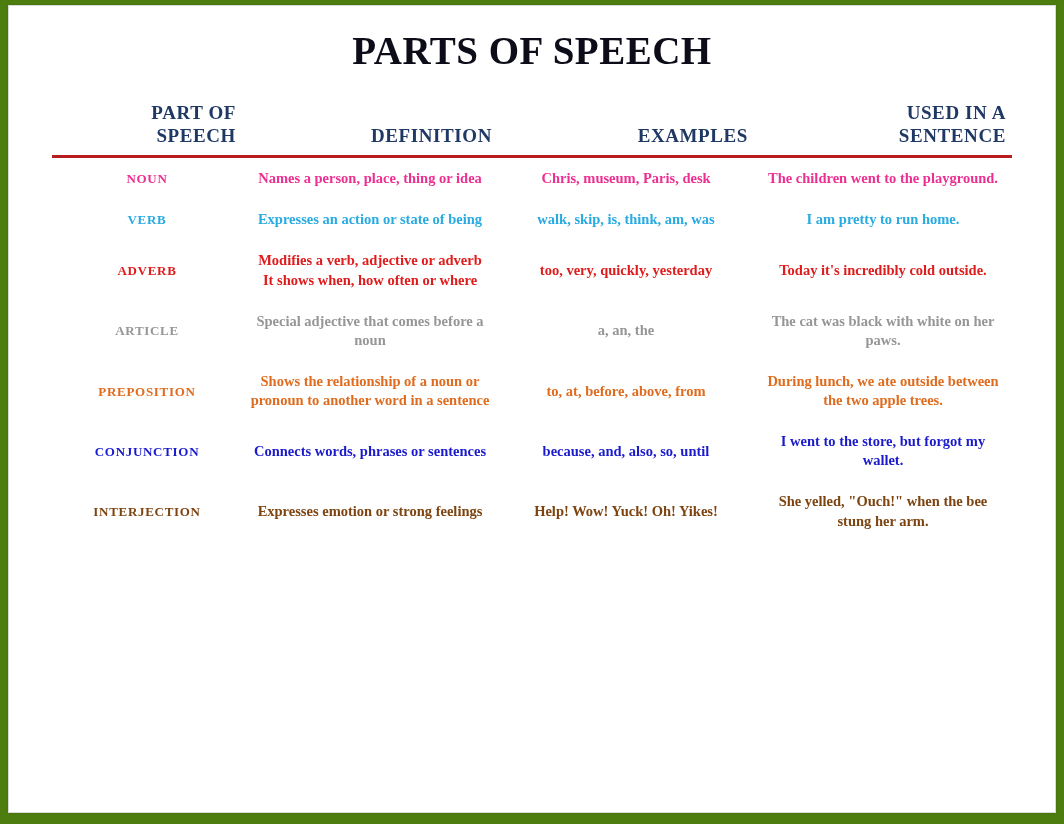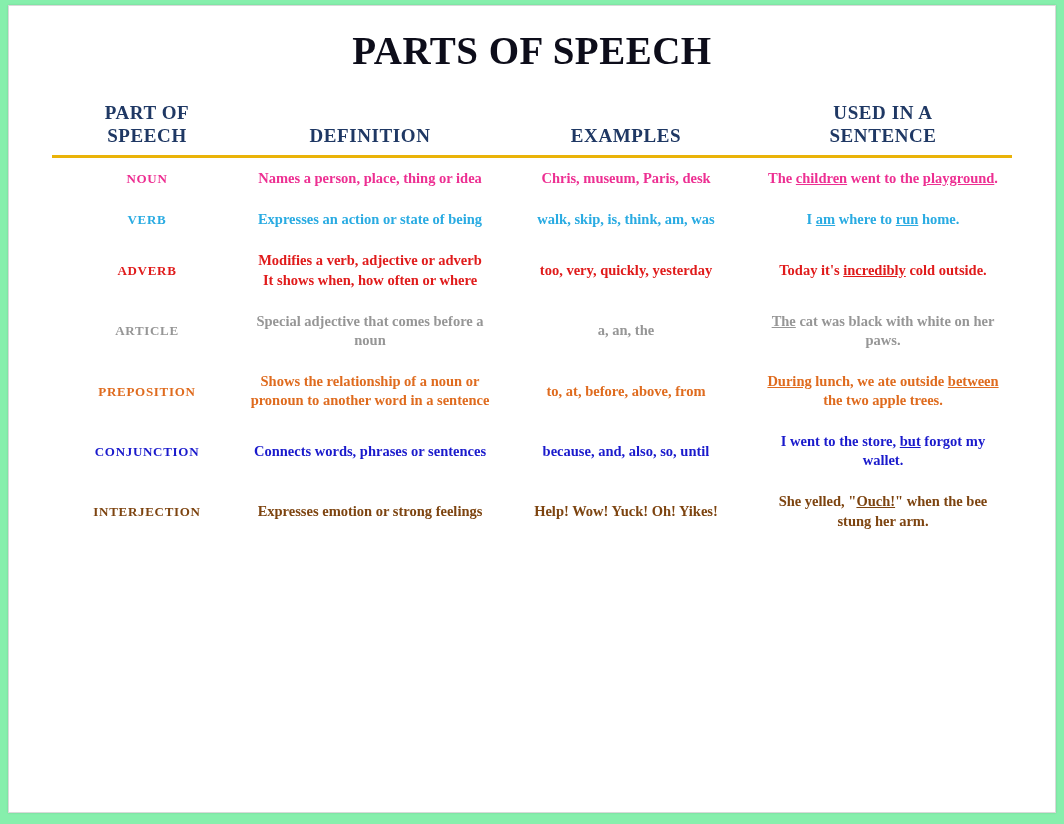--- a/index.html
+++ b/index.html
@@ -9,21 +9,21 @@
     background: #ffffff;
   }
   body {
     font-family: "Liberation Serif", "DejaVu Serif", serif;
   }
 
   .page-canvas {
     position: relative;
     width: 1064px;
     height: 824px;
-    background: #86efac;
+    background: #4d7c0f;
     overflow: hidden;
     box-sizing: border-box;
   }
 
   .doc-page {
     position: absolute;
     left: 8px;
     top: 5px;
     width: 1048px;
     height: 808px;
@@ -62,25 +62,25 @@
   table.pos-table col.c-def    { width: 256px; }
   table.pos-table col.c-ex     { width: 256px; }
   table.pos-table col.c-sen    { width: 258px; }
 
   thead th {
     font-family: "Liberation Serif", "DejaVu Serif", serif;
     font-weight: bold;
     font-size: 19px;
     letter-spacing: 0.6px;
     color: #1f3864;
-    text-align: center;
+    text-align: right;
     vertical-align: bottom;
     padding: 0 6px 8px 6px;
     line-height: 1.22;
-    border-bottom: 3px solid #eab308;
+    border-bottom: 3px solid #b91c1c;
   }
 
   tbody td {
     text-align: center;
     vertical-align: middle;
     font-family: "Liberation Serif", "DejaVu Serif", serif;
     font-weight: bold;
     font-size: 14.5px;
     line-height: 1.32;
     padding: 11px 6px;
@@ -100,21 +100,21 @@
   tbody tr.row-noun          td { color: #ED2F92; }
   tbody tr.row-pronoun       td { color: #17A24A; }
   tbody tr.row-adjective     td { color: #7B3FA0; }
   tbody tr.row-verb          td { color: #29ABE2; }
   tbody tr.row-adverb        td { color: #E01B1B; }
   tbody tr.row-article       td { color: #969696; }
   tbody tr.row-preposition   td { color: #DF6B1E; }
   tbody tr.row-conjunction   td { color: #1A1ACC; }
   tbody tr.row-interjection  td { color: #7D4410; }
 
-  .u { text-decoration: underline; }
+  .u { }
 
   .def-line { display: block; }
 </style>
 </head>
 <body>
 
 <div class="page-canvas">
   <div class="doc-page">
     <div class="doc-inner">
 
@@ -149,21 +149,21 @@
             <td class="cell-ex">Chris, museum, Paris, desk</td>
             <td class="cell-sen"><span>The </span><span class="u">children</span><span> went to the </span><span class="u">playground</span><span>.</span></td>
           </tr>
 
 
 
           <tr class="row-verb">
             <td class="cell-pos">VERB</td>
             <td class="cell-def">Expresses an action or state of being</td>
             <td class="cell-ex">walk, skip, is, think, am, was</td>
-            <td class="cell-sen"><span>I </span><span class="u">am</span><span> where to </span><span class="u">run</span><span> home.</span></td>
+            <td class="cell-sen"><span>I </span><span class="u">am</span><span> pretty to </span><span class="u">run</span><span> home.</span></td>
           </tr>
 
           <tr class="row-adverb">
             <td class="cell-pos">ADVERB</td>
             <td class="cell-def">
               <span class="def-line">Modifies a verb, adjective or adverb</span>
               <span class="def-line">It shows when, how often or where</span>
             </td>
             <td class="cell-ex">too, very, quickly, yesterday</td>
             <td class="cell-sen"><span>Today it's </span><span class="u">incredibly</span><span> cold outside.</span></td>

